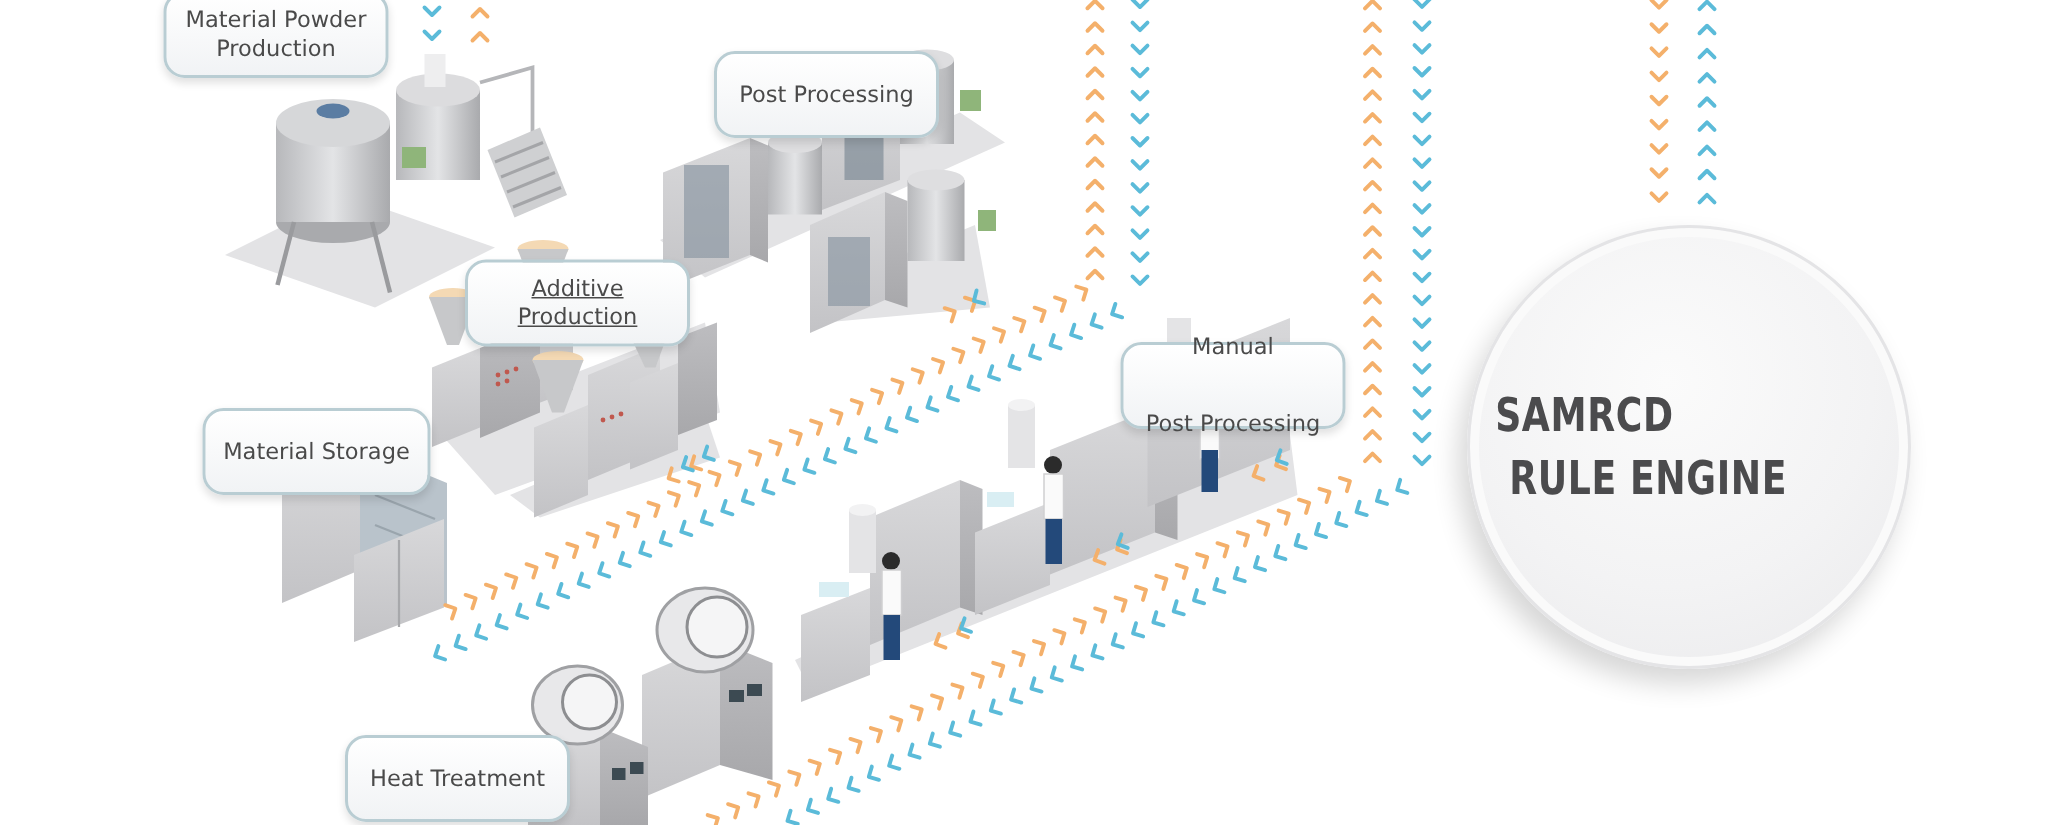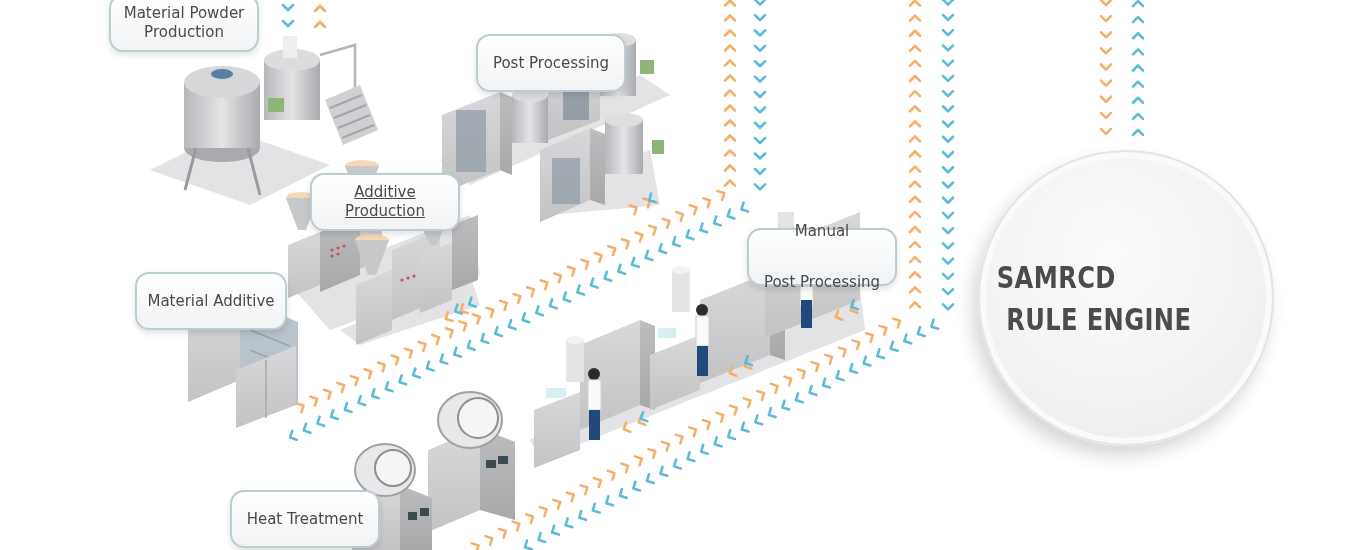--- a/index.html
+++ b/index.html
@@ -447,21 +447,21 @@
   <span>Production</span>
 </div>
 <div class="label" style="left:476px; top:34px; width:150px; height:58px;">
   <span>Post Processing</span>
 </div>
 <div class="label" style="left:310px; top:173px; width:150px; height:58px;text-decoration:underline;">
   <span>Additive</span>
   <span>Production</span>
 </div>
 <div class="label" style="left:135px; top:272px; width:152px; height:58px;">
-  <span>Material Additive</span>
+  <span>Material Storage</span>
 </div>
 <div class="label" style="left:747px; top:228px; width:150px; height:58px;gap:32px;">
   <span>Manual</span>
   <span>Post Processing</span>
 </div>
 <div class="label" style="left:230px; top:490px; width:150px; height:58px;">
   <span>Heat Treatment</span>
 </div>
 
 <div class="engine">

